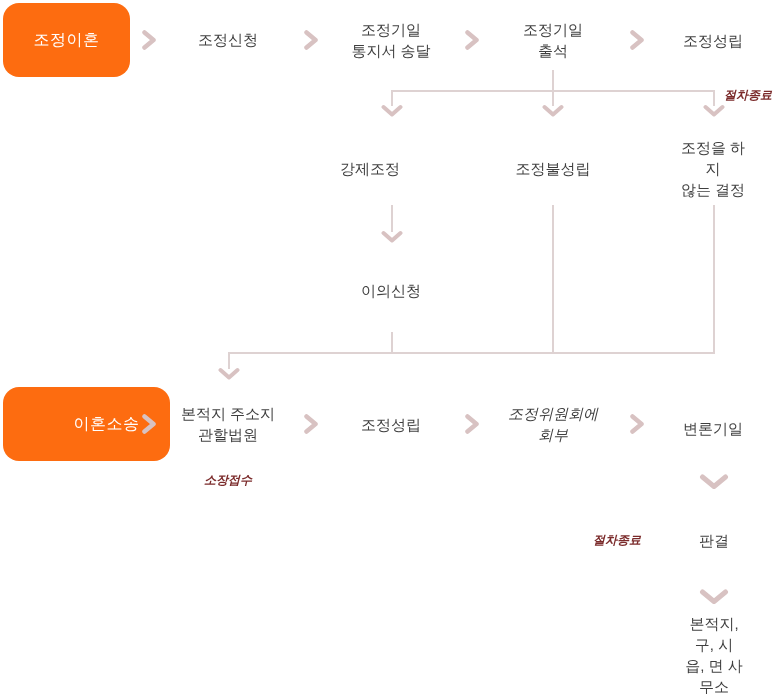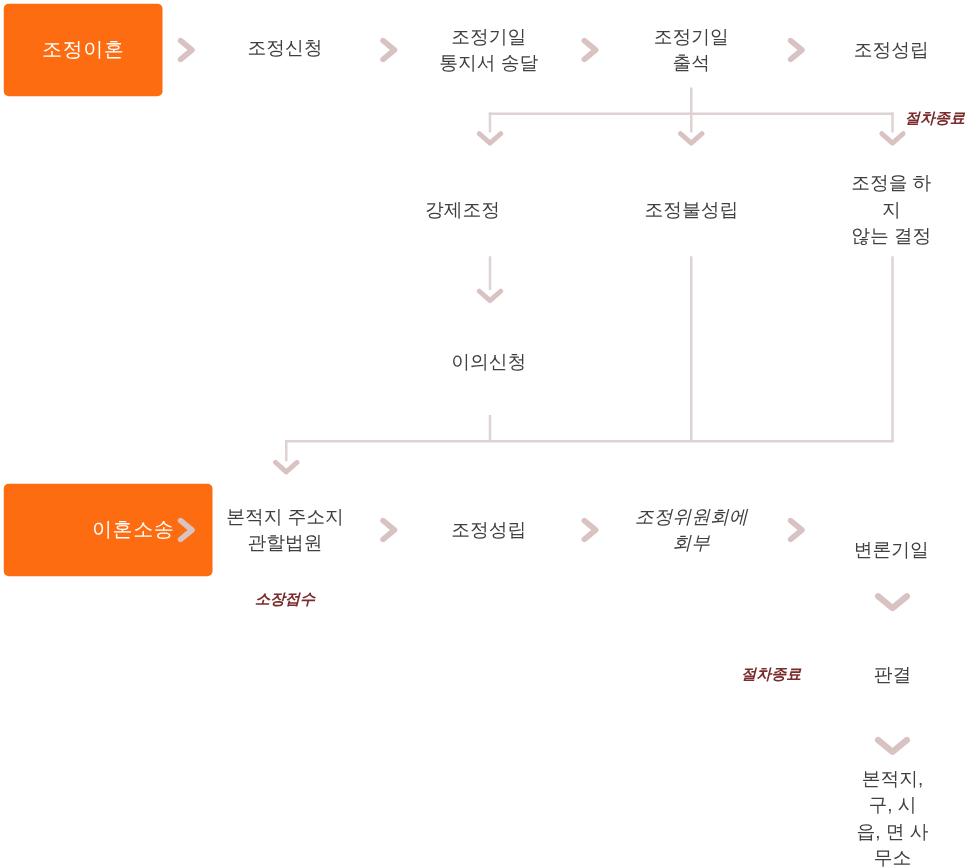--- a/index.html
+++ b/index.html
@@ -3,21 +3,21 @@
 <meta charset="utf-8">
 <style>
   html,body{margin:0;padding:0;background:#ffffff;}
   #canvas{
     position:relative;width:780px;height:694px;background:#ffffff;overflow:hidden;
     font-family:"Liberation Sans","DejaVu Sans",sans-serif;
     --accent-orange:#fd6c10;--line:#ded2d2;--arrow:#d8c2c2;--text:#3f3f3f;--annotation:#7b2b2b;
   }
   .btn{
     position:absolute;left:3px;width:127px;height:74px;
-    background:var(--accent-orange);border-radius:4px;
+    background:var(--accent-orange);border-radius:16px;
     color:#ffffff;font-size:16px;display:flex;align-items:center;justify-content:center;
     letter-spacing:0.5px;
   }
   .lbl{
     position:absolute;transform:translate(-50%,-50%);
     color:var(--text);font-size:15px;line-height:1.4;text-align:center;white-space:pre-line;
   }
   .ann{
     position:absolute;transform:translate(-50%,-50%);
     color:var(--annotation);font-size:12px;font-weight:bold;font-style:italic;white-space:nowrap;
@@ -139,21 +139,21 @@
       </svg>
   </span>
   <div class="lbl" style="left:553px;top:424px;font-style:italic;">조정위원회에
 회부</div>
 
   <span class="chev" style="left:637px;top:424px;">
     <svg width="16" height="20" viewBox="0 0 16 20">
         <path d="M3.5 2.5 L12.5 10 L3.5 17.5" fill="none" stroke="currentColor" stroke-width="4.5" stroke-linecap="round" stroke-linejoin="round"></path>
       </svg>
   </span>
-  <div class="lbl" style="left:713px;top:440px;text-align:right;">변론기일</div>
+  <div class="lbl" style="left:713px;top:428px;text-align:right;">변론기일</div>
 
   <span class="chev" style="left:714px;top:482px;">
     <svg width="30" height="17" viewBox="0 0 30 17">
         <path d="M3.5 3.5 L15 13 L26.5 3.5" fill="none" stroke="currentColor" stroke-width="5" stroke-linecap="round" stroke-linejoin="round"></path>
       </svg>
   </span>
 
   <div class="ann" style="left:617px;top:540px;">절차종료</div>
   <div class="lbl" style="left:714px;top:540px;">판결</div>
 

